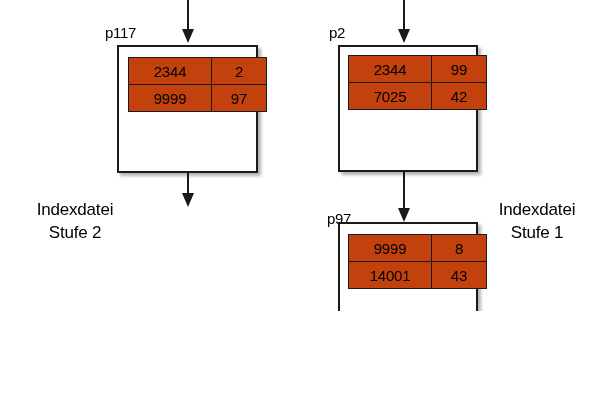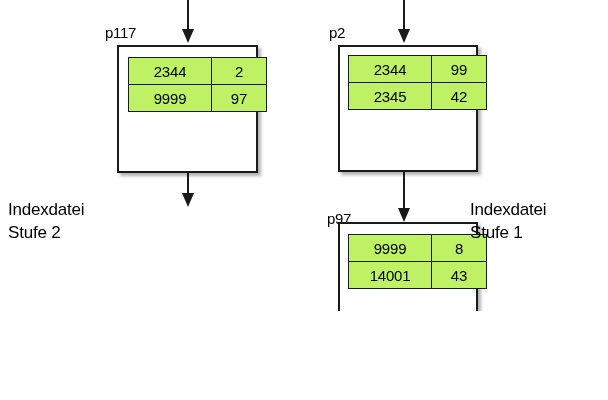--- a/index.html
+++ b/index.html
@@ -35,21 +35,21 @@
     font-weight: 400;
     color: #000000;
     letter-spacing: -0.3px;
     white-space: nowrap;
   }
 
   
   .entry-table {
     position: absolute;
     border-collapse: collapse;
-    background: #bef264;
+    background: #c2410c;
     table-layout: fixed;
   }
   .entry-table td {
     border: 1.5px solid #1a1a1a;
     height: 26px;
     text-align: center;
     vertical-align: middle;
     font-family: "Liberation Sans", sans-serif;
     font-size: 15px;
     font-weight: 400;
@@ -66,20 +66,21 @@
   }
   .arrow svg { display: block; }
 
   
   .caption {
     position: absolute;
     font-family: "Liberation Sans", sans-serif;
     font-size: 17px;
     font-weight: 400;
     color: #000000;
+    text-align: center;
     line-height: 1.38;
     white-space: pre-line;
     letter-spacing: -0.2px;
   }
 </style>
 </head>
 <body>
 
 <div id="canvas">
 
@@ -125,21 +126,21 @@
 
   <div class="node-box" style="left:338px; top:45px; width:140px; height:127px;"></div>
 
   <table class="entry-table" style="left:348px; top:55px;">
     <tbody>
       <tr>
         <td class="col-key">2344</td>
         <td class="col-value">99</td>
       </tr>
       <tr>
-        <td class="col-key">2345</td>
+        <td class="col-key">7025</td>
         <td class="col-value">42</td>
       </tr>
     </tbody>
   </table>
 
   <div class="arrow" style="left:396px; top:171px; width:16px; height:52px;">
     <svg width="16" height="52" viewBox="0 0 16 52">
       <line x1="8" y1="0" x2="8" y2="41" stroke="#1a1a1a" stroke-width="2"></line>
       <polygon points="8,51 2,37 14,37" fill="#1a1a1a"></polygon>
     </svg>

